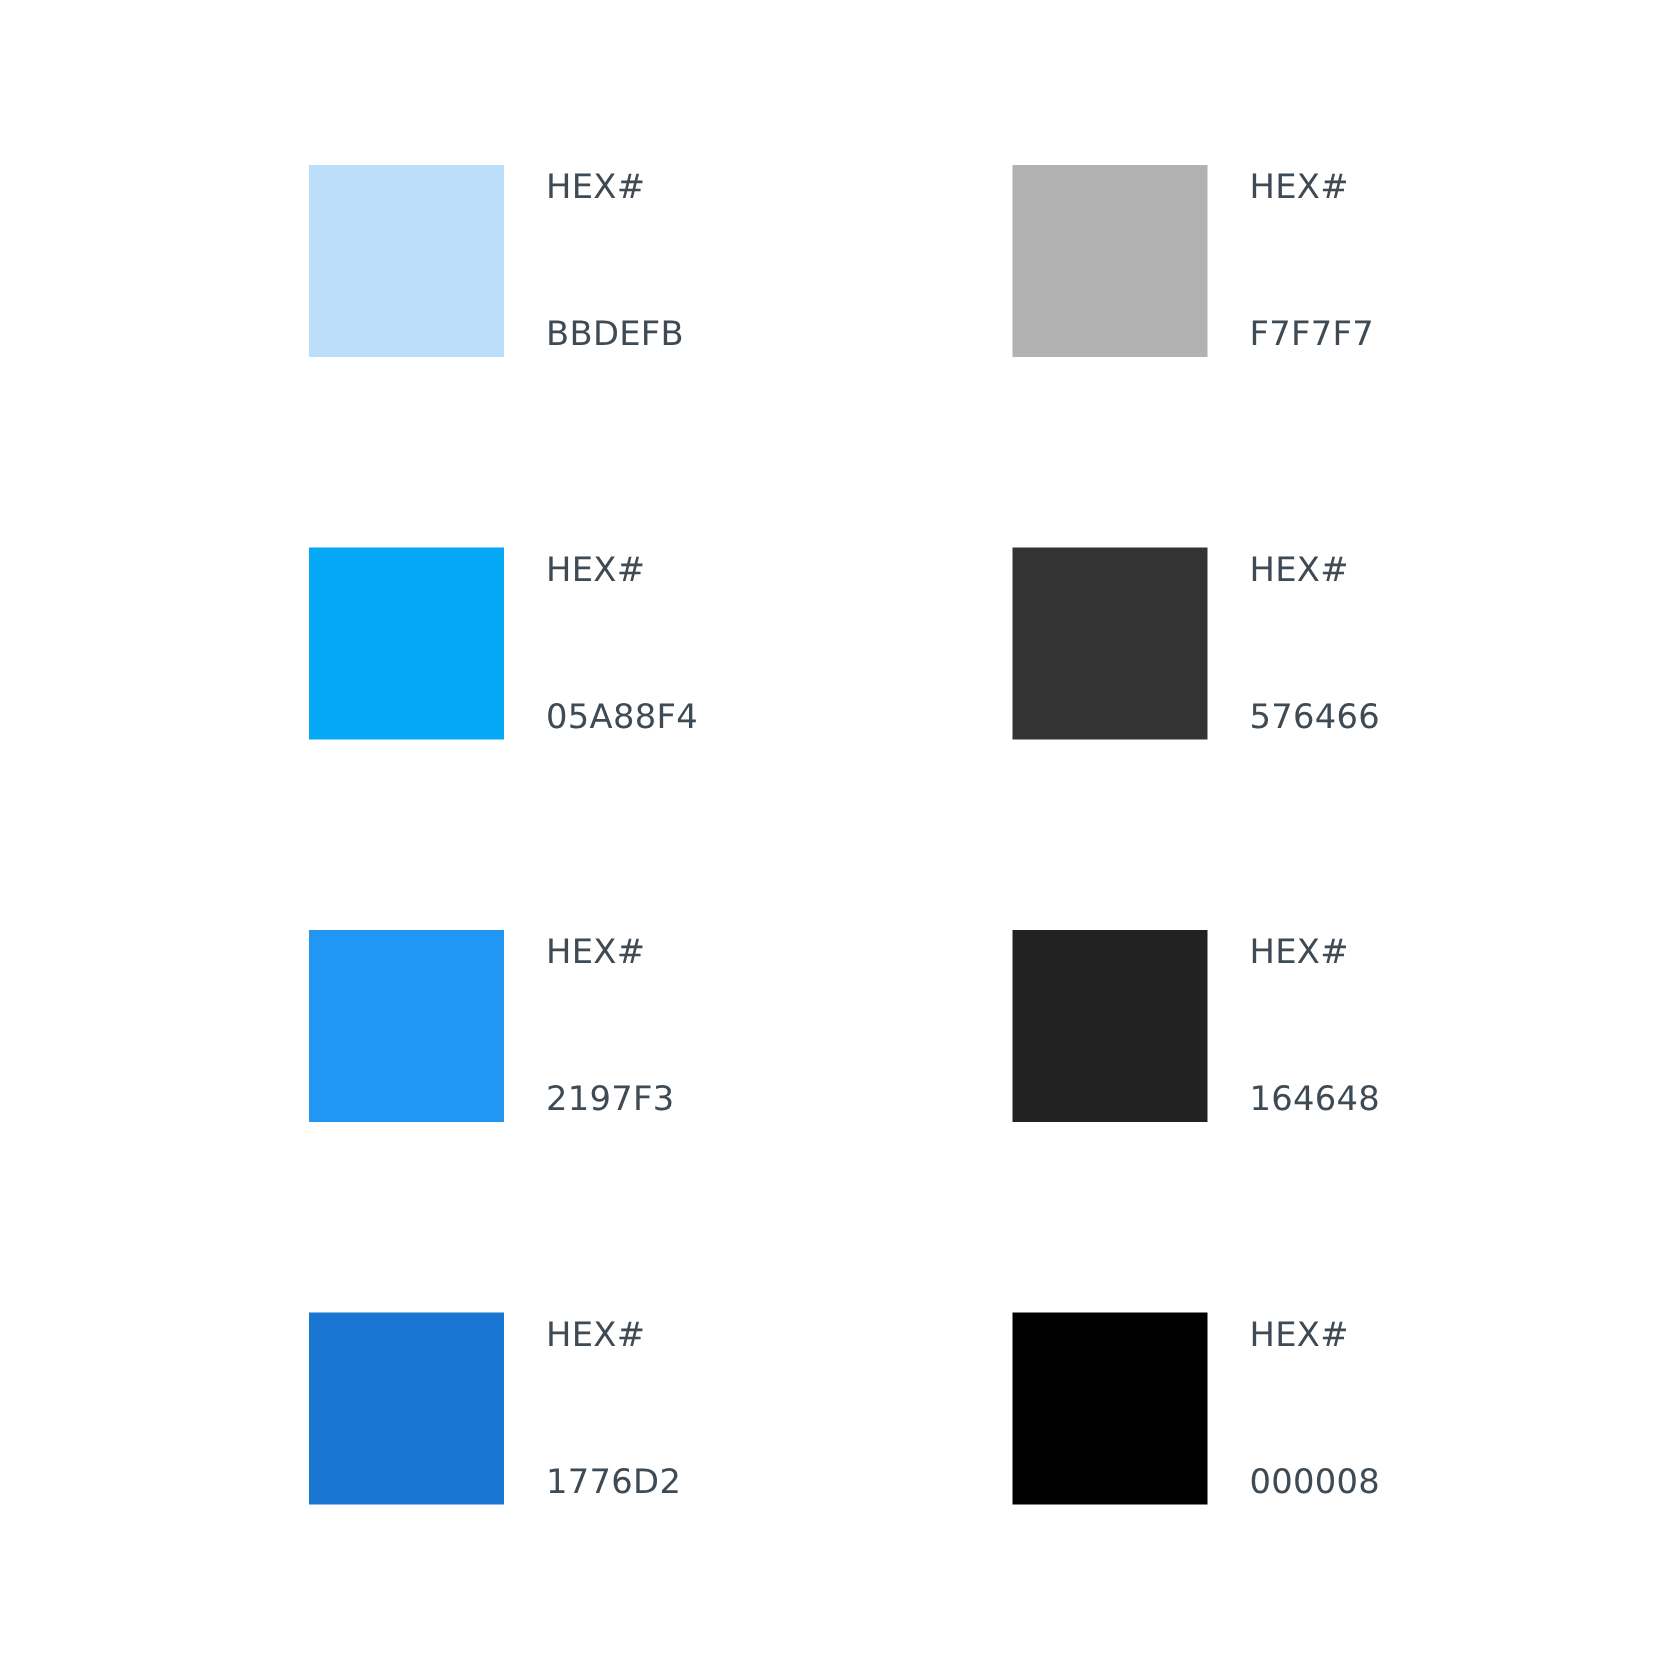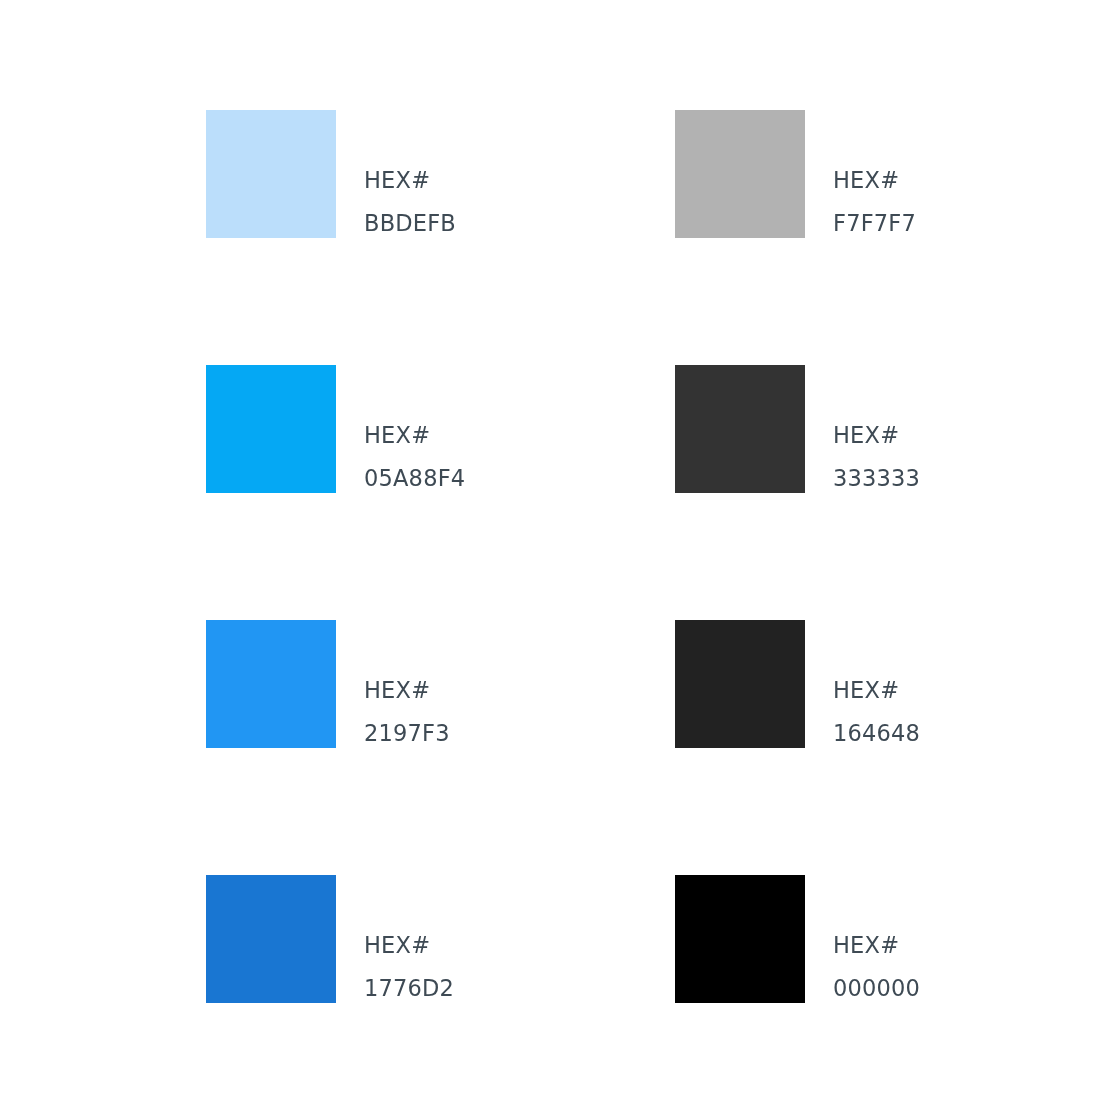--- a/index.html
+++ b/index.html
@@ -47,21 +47,21 @@
     flex: 0 0 auto;
     display: block;
   }
 
   .swatch-label {
     flex: 0 0 auto;
     margin-left: 28px;
     height: 128px;
     display: flex;
     flex-direction: column;
-    justify-content: flex-end;
+    justify-content: space-between;
     color: #3E4A54;
     font-size: 22.5px;
     line-height: 30.5px;
     letter-spacing: 0.2px;
     font-weight: 500;
     white-space: nowrap;
     gap: 12px;
   }
 
   .swatch-label .label-prefix,
@@ -96,21 +96,21 @@
       <span class="swatch-label" style="color: rgb(62, 74, 84);">
         <span class="label-prefix">HEX#</span>
         <span class="label-value">05A88F4</span>
       </span>
     </div>
 
     <div class="swatch-item">
       <span class="swatch-chip" style="background-color: rgb(51, 51, 51);"></span>
       <span class="swatch-label" style="color: rgb(62, 74, 84);">
         <span class="label-prefix">HEX#</span>
-        <span class="label-value">333333</span>
+        <span class="label-value">576466</span>
       </span>
     </div>
 
     <div class="swatch-item">
       <span class="swatch-chip" style="background-color: rgb(33, 150, 243);"></span>
       <span class="swatch-label" style="color: rgb(62, 74, 84);">
         <span class="label-prefix">HEX#</span>
         <span class="label-value">2197F3</span>
       </span>
     </div>
@@ -128,18 +128,18 @@
       <span class="swatch-label" style="color: rgb(62, 74, 84);">
         <span class="label-prefix">HEX#</span>
         <span class="label-value">1776D2</span>
       </span>
     </div>
 
     <div class="swatch-item">
       <span class="swatch-chip" style="background-color: rgb(0, 0, 0);"></span>
       <span class="swatch-label" style="color: rgb(62, 74, 84);">
         <span class="label-prefix">HEX#</span>
-        <span class="label-value">000000</span>
+        <span class="label-value">000008</span>
       </span>
     </div>
 
   </div>
 </div>
 
 </body></html>

